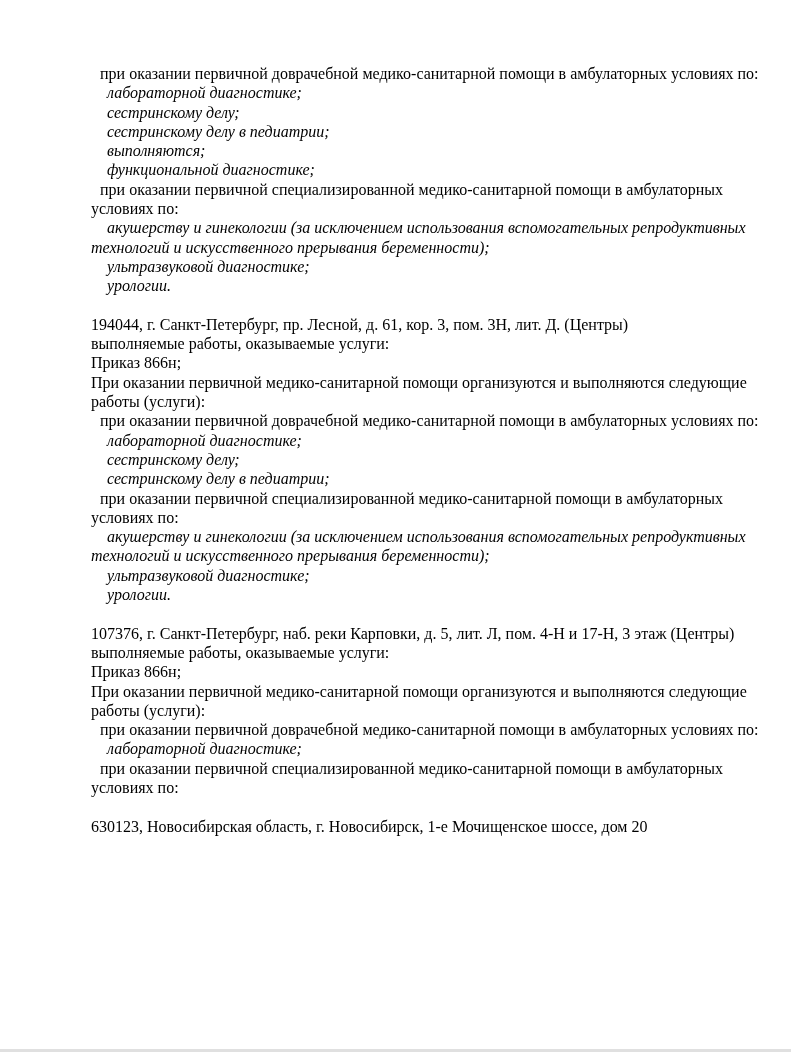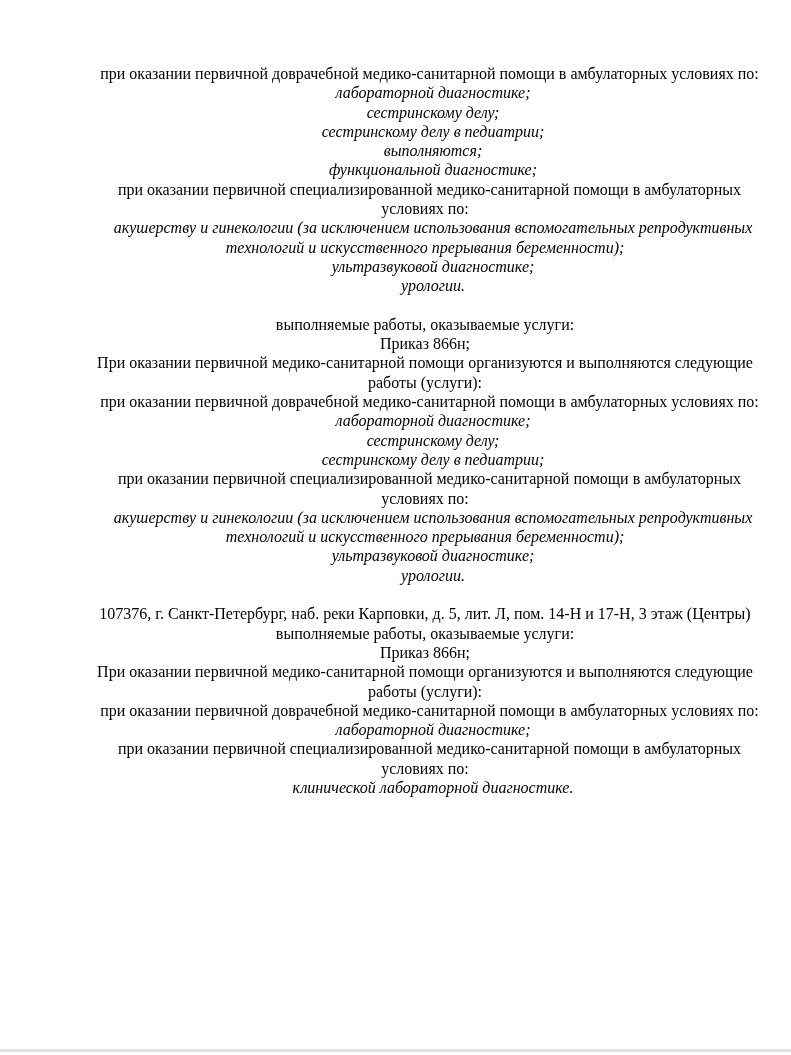--- a/index.html
+++ b/index.html
@@ -24,21 +24,20 @@
     width: 668px;
     line-height: 19.3px;
     text-align: left;
   }
   .doc .section { margin: 0; }
   .doc .section + .section { margin-top: 19.3px; }
   .doc p {
     margin: 0;
     padding: 0;
     white-space: normal;
-    text-align: center;
   }
   .doc p.indent-0 { text-indent: 0; }
   .doc p.indent-1 { text-indent: 9px; }
   .doc p.indent-2 { text-indent: 16px; font-style: italic; }
   .bottom-divider {
     position: absolute;
     left: 0;
     top: 1049px;
     width: 791px;
     height: 3px;
@@ -55,37 +54,40 @@
       <p class="indent-2">сестринскому делу;</p>
       <p class="indent-2">сестринскому делу в педиатрии;</p>
       <p class="indent-2">выполняются;</p>
       <p class="indent-2">функциональной диагностике;</p>
       <p class="indent-1">при оказании первичной специализированной медико-санитарной помощи в амбулаторных условиях по:</p>
       <p class="indent-2">акушерству и гинекологии (за исключением использования вспомогательных репродуктивных технологий и искусственного прерывания беременности);</p>
       <p class="indent-2">ультразвуковой диагностике;</p>
       <p class="indent-2">урологии.</p>
     </div>
     <div class="section">
+      <p class="indent-0">194044, г. Санкт-Петербург, пр. Лесной, д. 61, кор. 3, пом. 3Н, лит. Д. (Центры)</p>
       <p class="indent-0">выполняемые работы, оказываемые услуги:</p>
       <p class="indent-0">Приказ 866н;</p>
       <p class="indent-0">При оказании первичной медико-санитарной помощи организуются и выполняются следующие работы (услуги):</p>
       <p class="indent-1">при оказании первичной доврачебной медико-санитарной помощи в амбулаторных условиях по:</p>
       <p class="indent-2">лабораторной диагностике;</p>
       <p class="indent-2">сестринскому делу;</p>
       <p class="indent-2">сестринскому делу в педиатрии;</p>
       <p class="indent-1">при оказании первичной специализированной медико-санитарной помощи в амбулаторных условиях по:</p>
       <p class="indent-2">акушерству и гинекологии (за исключением использования вспомогательных репродуктивных технологий и искусственного прерывания беременности);</p>
       <p class="indent-2">ультразвуковой диагностике;</p>
       <p class="indent-2">урологии.</p>
     </div>
     <div class="section">
-      <p class="indent-0">107376, г. Санкт-Петербург, наб. реки Карповки, д. 5, лит. Л, пом. 14-Н и 17-Н, 3 этаж (Центры)</p>
+      <p class="indent-0">107376, г. Санкт-Петербург, наб. реки Карповки, д. 5, лит. Л, пом. 4-Н и 17-Н, 3 этаж (Центры)</p>
       <p class="indent-0">выполняемые работы, оказываемые услуги:</p>
       <p class="indent-0">Приказ 866н;</p>
       <p class="indent-0">При оказании первичной медико-санитарной помощи организуются и выполняются следующие работы (услуги):</p>
       <p class="indent-1">при оказании первичной доврачебной медико-санитарной помощи в амбулаторных условиях по:</p>
       <p class="indent-2">лабораторной диагностике;</p>
       <p class="indent-1">при оказании первичной специализированной медико-санитарной помощи в амбулаторных условиях по:</p>
-      <p class="indent-2">клинической лабораторной диагностике.</p>
+    </div>
+    <div class="section">
+      <p class="indent-0">630123, Новосибирская область, г. Новосибирск, 1-е Мочищенское шоссе, дом 20</p>
     </div>
   </div>
 
 <div class="bottom-divider" style="background: rgb(224, 224, 224);"></div>
 
 </body></html>

